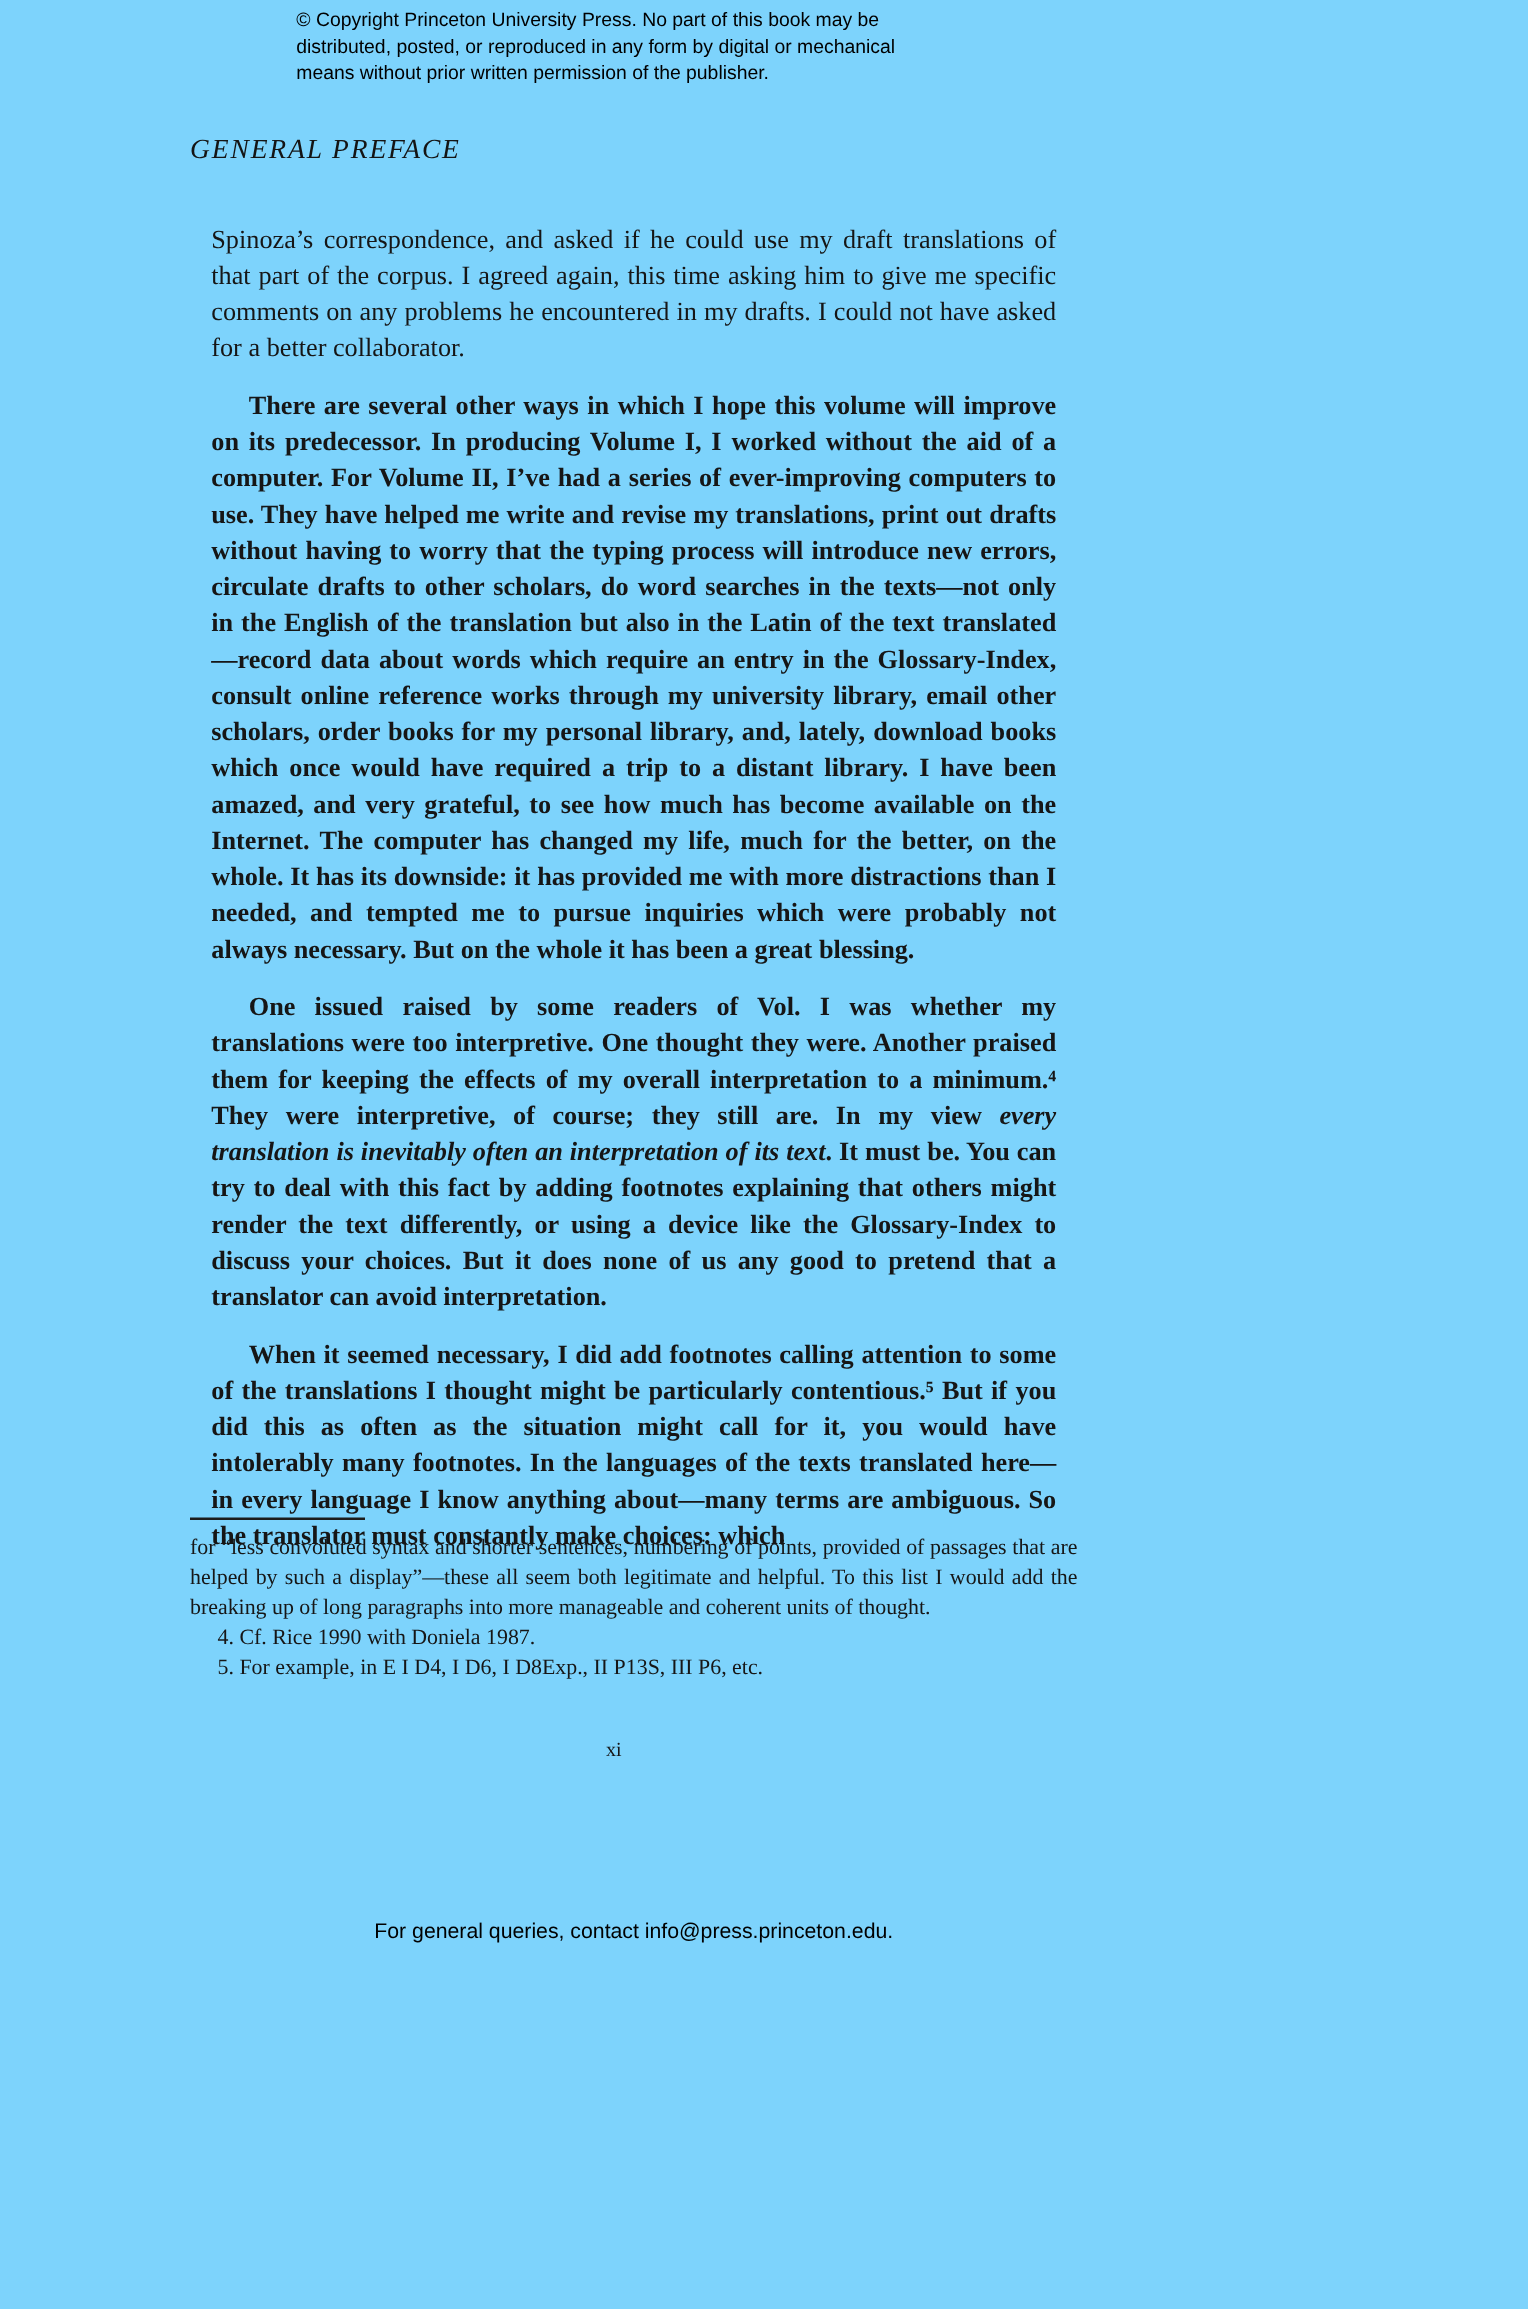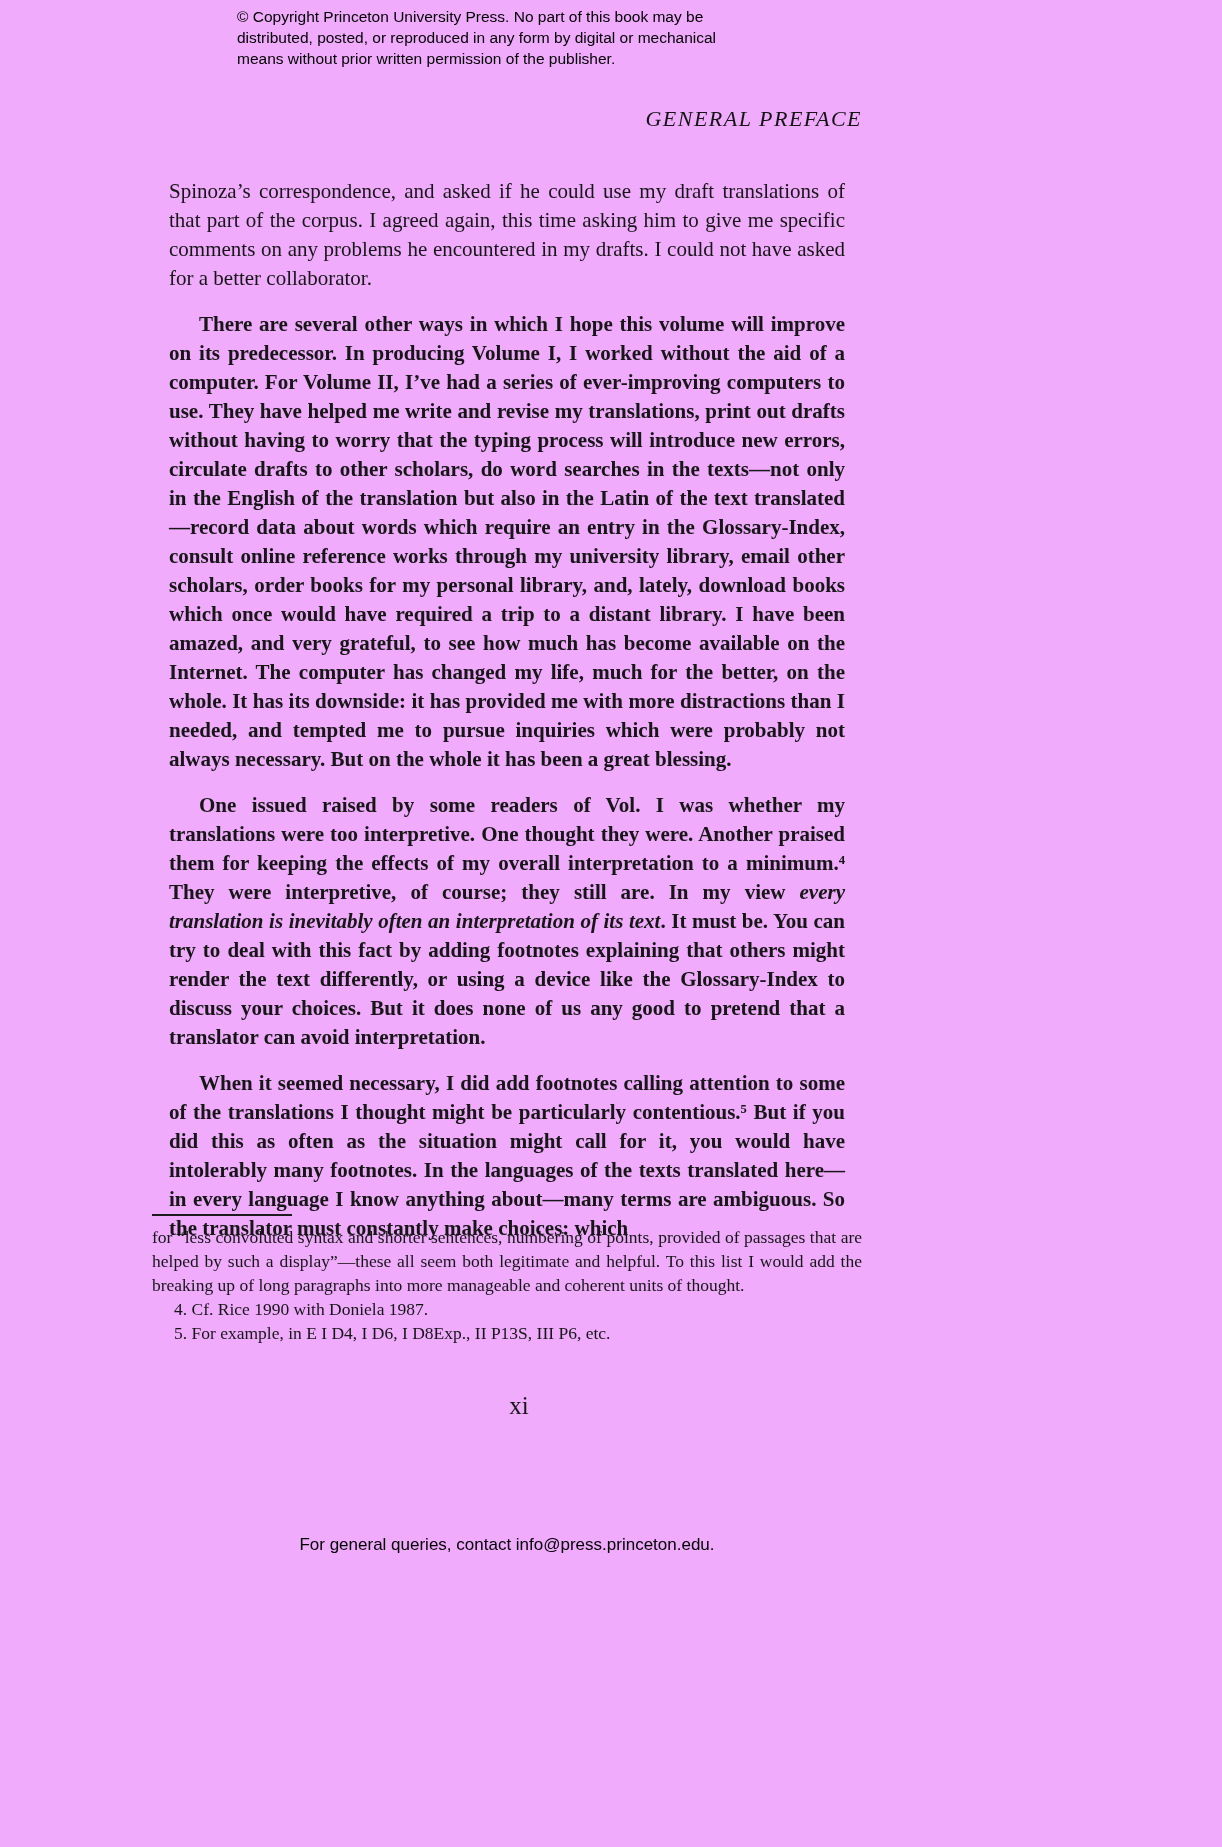--- a/index.html
+++ b/index.html
@@ -4,42 +4,42 @@
 <style>
   html, body {
     margin: 0;
     padding: 0;
     background: #ffffff;
   }
   .page {
     position: relative;
     width: 1222px;
     height: 1847px;
-    background: #f0abfc;
+    background: #7dd3fc;
     font-family: "Liberation Serif", "DejaVu Serif", serif;
     color: #161616;
     overflow: hidden;
   }
   .copyright {
     position: absolute;
     top: 6px;
     left: 237px;
     width: 515px;
     font-family: "Liberation Sans", "DejaVu Sans", sans-serif;
     font-size: 15.5px;
     line-height: 21px;
     color: #000000;
     text-align: left;
   }
   .heading {
     position: absolute;
     top: 106px;
     left: 152px;
     width: 710px;
-    text-align: right;
+    text-align: left;
     font-style: italic;
     font-size: 22px;
     letter-spacing: 1.5px;
     color: #141414;
   }
   .body-text {
     position: absolute;
     top: 160px;
     left: 152px;
     width: 710px;
@@ -75,24 +75,24 @@
   .footnotes p {
     margin: 0;
     padding: 0;
   }
   .footnotes p.note {
     text-indent: 22px;
   }
   .page-number {
     position: absolute;
     top: 1392px;
-    left: 164px;
+    left: 136px;
     width: 710px;
     text-align: center;
-    font-size: 25px;
+    font-size: 16px;
     color: #161616;
   }
   .footer {
     position: absolute;
     top: 1507px;
     left: 152px;
     width: 710px;
     text-align: center;
     font-family: "Liberation Sans", "DejaVu Sans", sans-serif;
     font-size: 17px;

